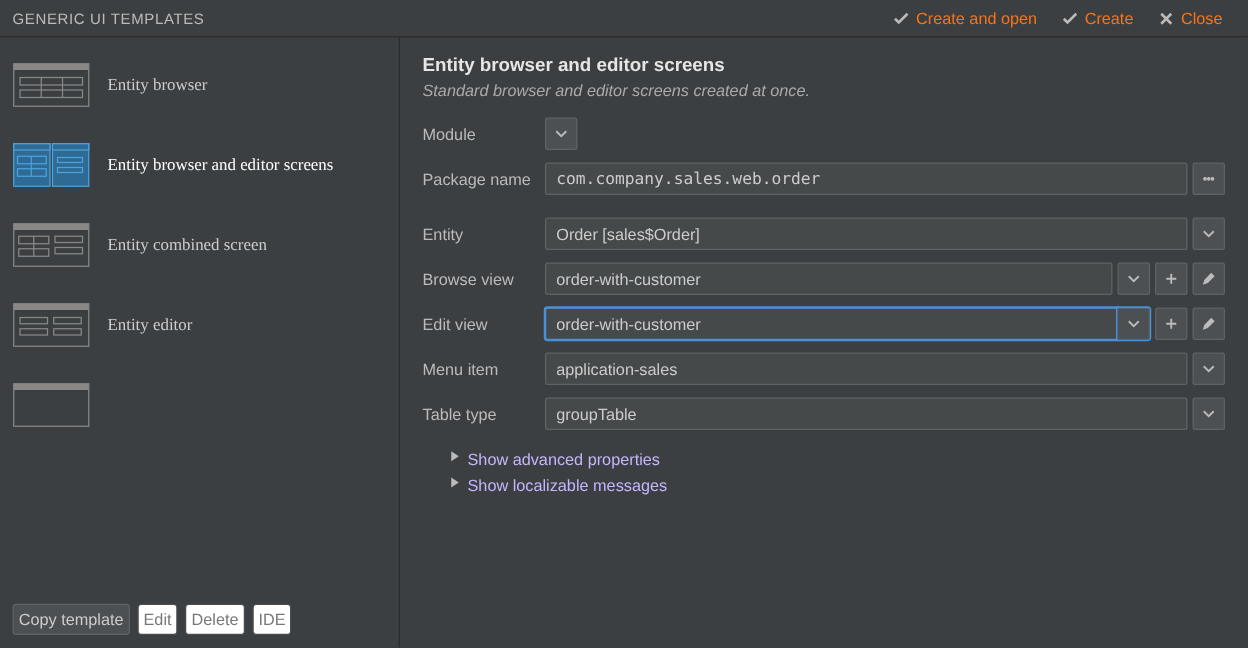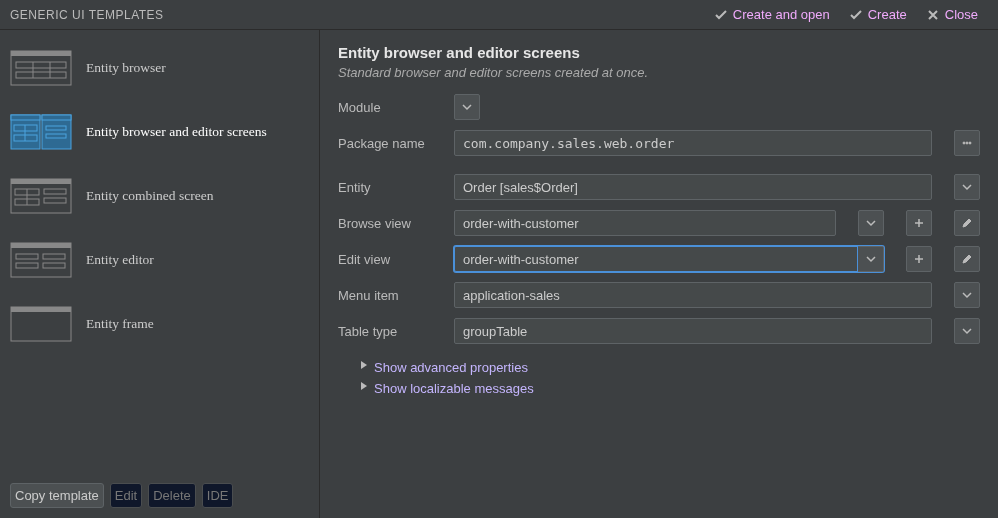--- a/index.html
+++ b/index.html
@@ -22,21 +22,21 @@
     padding: 0 10px;
     border-bottom: 1px solid #2b2b2b;
   }
   .header-title {
     font-size: 12px;
     letter-spacing: 0.5px;
     color: #bbbbbb;
   }
   .header-spacer { flex: 1; }
   .header-btn {
-    color: #f0abfc;
+    color: #f97316;
     display: flex;
     align-items: center;
     gap: 6px;
     padding: 0 10px;
     cursor: pointer;
     font-size: 13px;
   }
   .header-btn svg { width: 12px; height: 12px; }
   .body {
     flex: 1;
@@ -77,21 +77,21 @@
     background: #4c5052;
     border: 1px solid #5e6366;
     color: #cccccc;
     padding: 4px 4px;
     font-size: 13px;
     border-radius: 3px;
     cursor: pointer;
   }
   .btn.disabled {
     color: #777;
-    background: #0f172a;
+    background: #ffffff;
     border-color: #4a4d4f;
     cursor: default;
   }
   .main {
     flex: 1;
     padding: 14px 18px;
     overflow-y: auto;
   }
   .main-title {
     font-size: 15px;
@@ -102,21 +102,21 @@
   .main-desc {
     font-size: 13px;
     color: #aaa;
     margin-bottom: 14px;
     font-style: italic;
   }
   .form-row {
     display: flex;
     align-items: center;
     margin-bottom: 10px;
-    gap: 22px;
+    gap: 4px;
   }
   .form-label {
     width: 94px;
     font-size: 13px;
     color: #bbbbbb;
     flex-shrink: 0;
   }
   .form-input, .form-select {
     flex: 1;
     background: #45494a;
@@ -245,21 +245,20 @@
           <rect x="33" y="21" width="22" height="5" fill="none" stroke="#888"></rect>
         </svg>
         <span class="template-label">Entity editor</span>
       </div>
 
       <div class="template-item">
         <svg class="thumb" viewBox="0 0 62 36">
           <rect x="1" y="1" width="60" height="34" fill="#3c3f41" stroke="#888"></rect>
           <rect x="1" y="1" width="60" height="5" fill="#888"></rect>
         </svg>
-        <span class="template-label">Entity frame</span>
       </div>
 
     </div>
     <div class="sidebar-footer">
       <button class="btn">Copy template</button>
       <button class="btn disabled">Edit</button>
       <button class="btn disabled">Delete</button>
       <button class="btn disabled">IDE</button>
     </div>
   </div>

